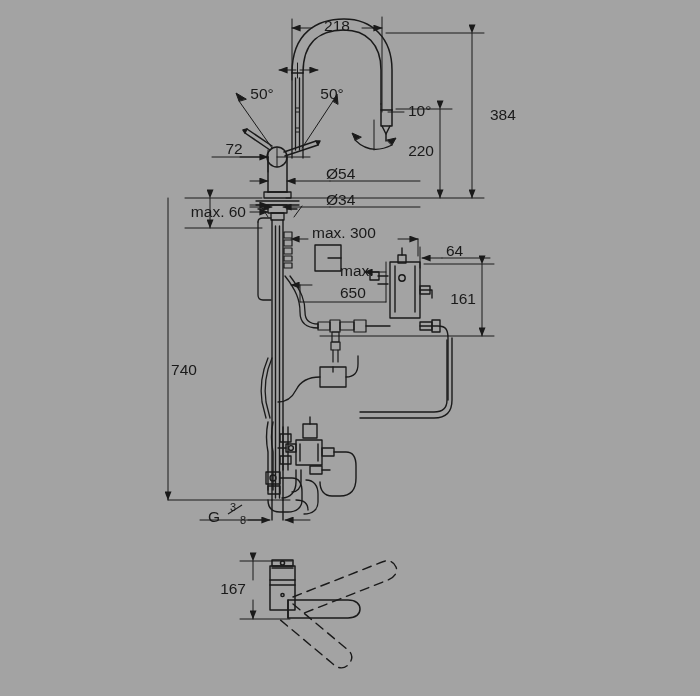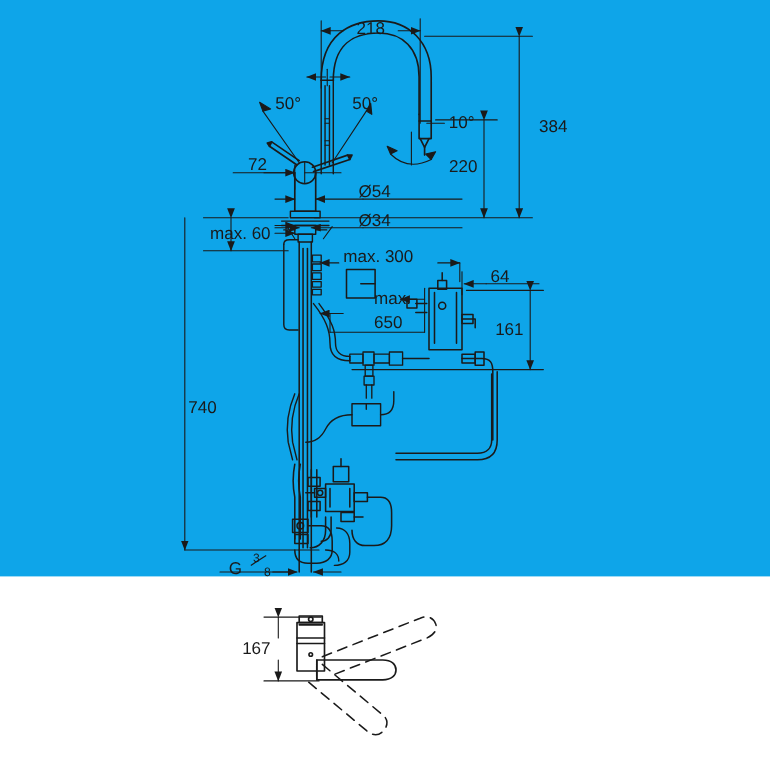--- a/index.html
+++ b/index.html
@@ -1,19 +1,19 @@
 <!DOCTYPE html>
 <html><head>
 <meta charset="utf-8">
 <title>Technical Drawing</title>
 <style>
   html,body{margin:0;padding:0;background:#ffffff;}
   body{width:700px;height:700px;overflow:hidden;
        font-family:"Liberation Sans","DejaVu Sans",sans-serif;}
-  #sheet{position:relative;width:700px;height:524px;background:#0ea5e9;text-align:right;}
+  #sheet{position:relative;width:700px;height:696px;background:#a3a3a3;text-align:right;}
   svg#dwg{position:absolute;left:0;top:0;width:700px;height:700px;display:block;}
   .dimtext{font-family:"Liberation Sans","DejaVu Sans",sans-serif;
            font-size:15.5px;fill:#1a1a1a;dominant-baseline:middle;}
   .dimtext-sm{font-size:11px;}
 </style>
 </head>
 <body>
 
 <div id="sheet">
 <svg id="dwg" viewBox="0 0 700 700">

